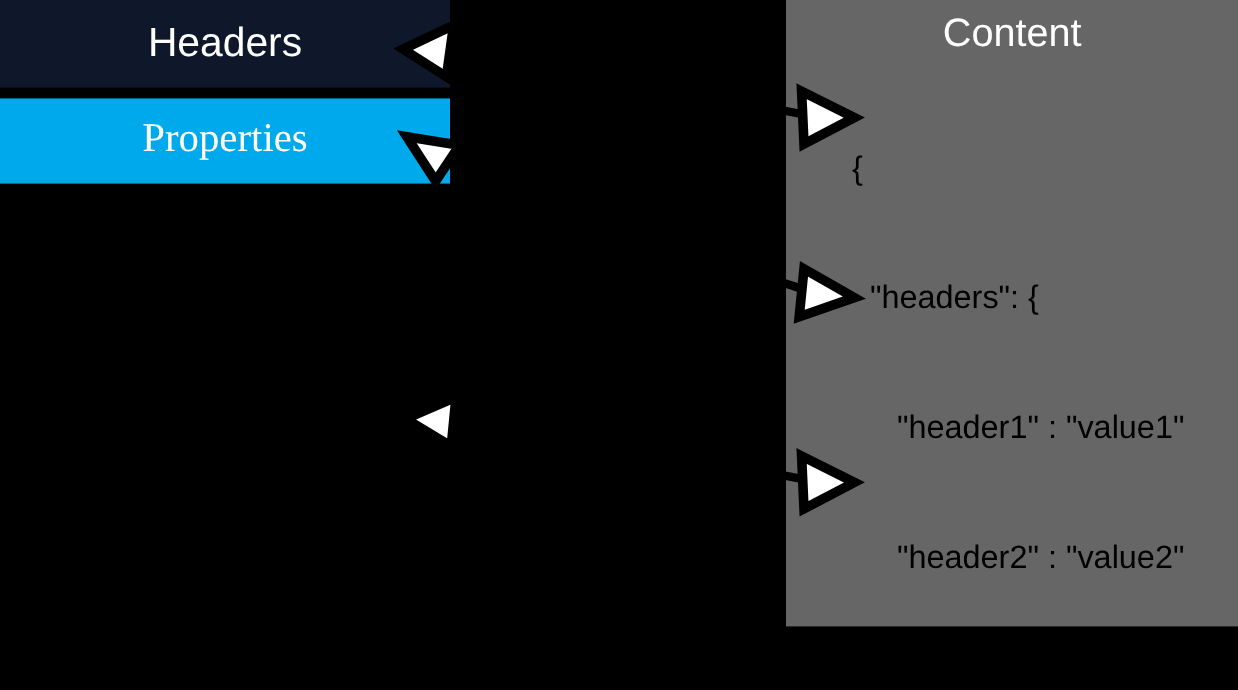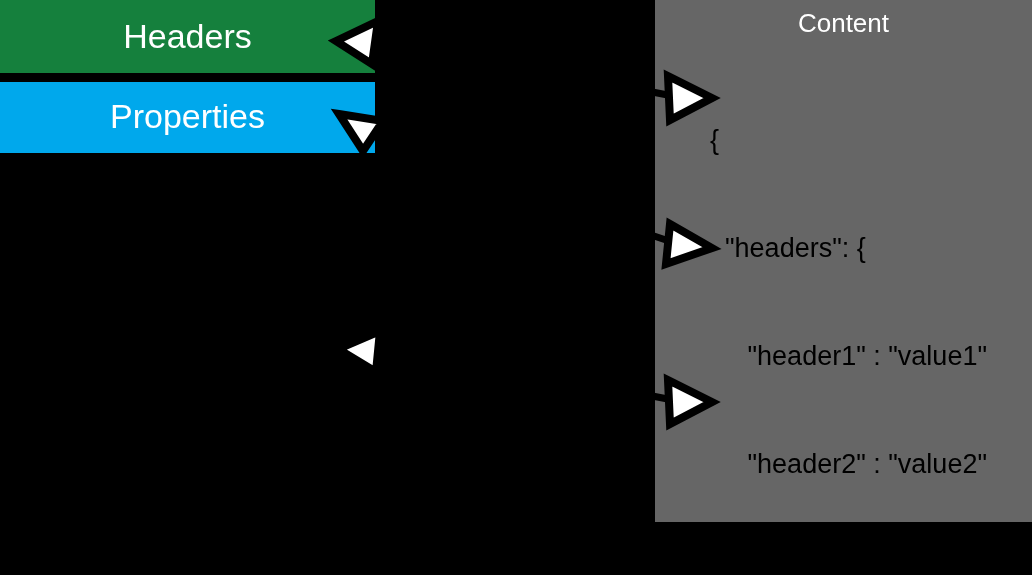--- a/index.html
+++ b/index.html
@@ -21,26 +21,27 @@
   
   .block {
     position: absolute;
     left: 0;
     width: 375px;
     box-sizing: border-box;
   }
   .block-headers {
     top: 0;
     height: 73px;
-    background: #15803d;
+    background: #0f172a;
   }
   .block-properties {
     top: 82px;
     height: 71px;
     background: #00a8ec;
+    font-family: Liberation Serif, serif;
   }
   .block-payload {
     top: 160px;
     height: 362px;
     background: #cccccc;
   }
 
   .block-title {
     position: absolute;
     left: 0;
@@ -77,21 +78,21 @@
     background: #666666;
     box-sizing: border-box;
   }
   .content-title {
     position: absolute;
     left: 0;
     top: 10px;
     width: 100%;
     text-align: center;
     color: #ffffff;
-    font-size: 26px;
+    font-size: 33px;
     line-height: 1;
     white-space: nowrap;
   }
   .json-block {
     position: absolute;
     left: 55px;
     top: 50px;
     color: #000000;
     font-size: 27px;
     line-height: 36px;

